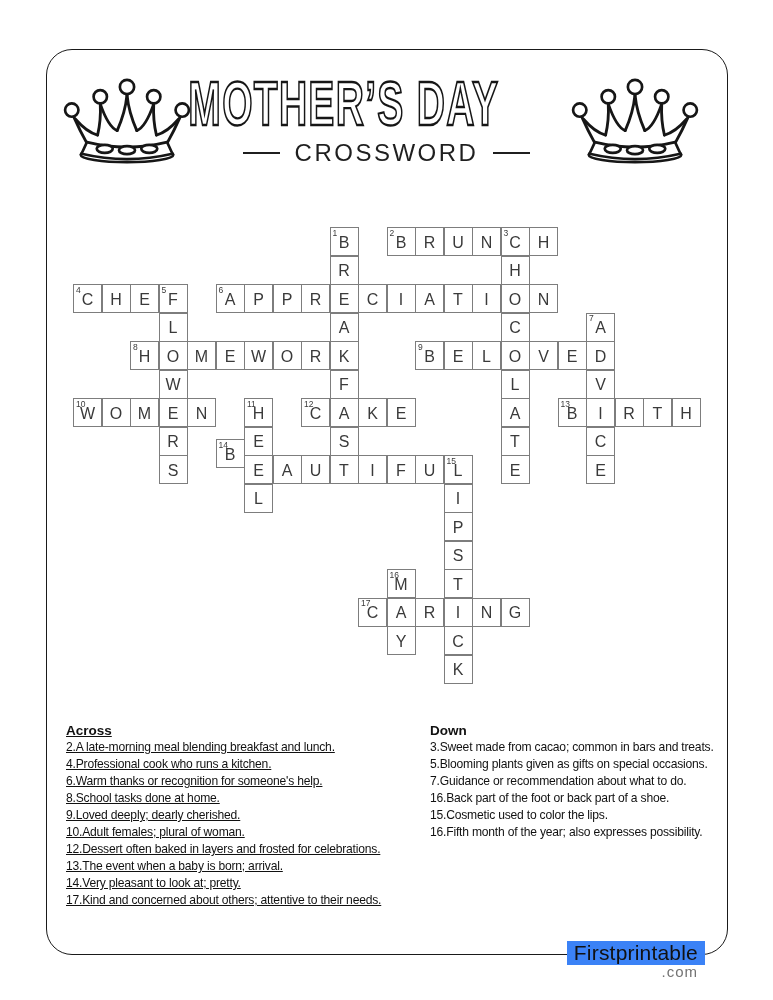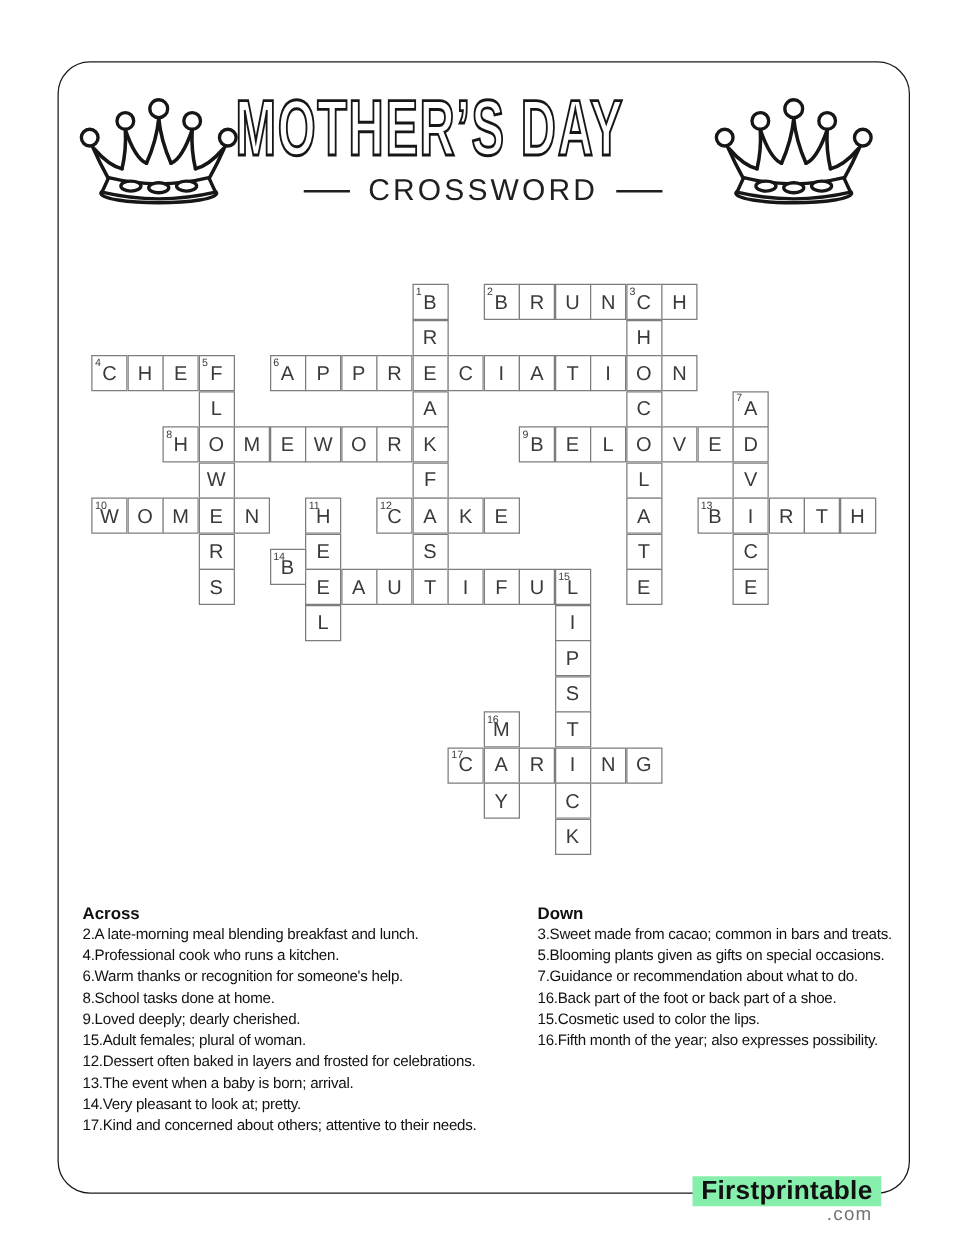--- a/index.html
+++ b/index.html
@@ -43,31 +43,31 @@
     display:flex; align-items:center; justify-content:center;
     font-size:16px; color:#3a3a3a; padding-top:2px;
   }
   .cell .num {
     position:absolute; top:0.5px; left:2px;
     font-size:8.5px; color:#3a3a3a; line-height:1;
   }
 
   
   .clues-col { position:absolute; top:722px; color:#111111; }
-  .clues-col.across { left:66px;  width:362px; }
+  .clues-col.across { left:66px;  width:362px;text-decoration:underline; }
   .clues-col.down   { left:430px; width:290px; }
   .clues-col h3 { font-size:13.5px; font-weight:bold; line-height:17px; color:#111111; }
   .clue { font-size:12.1px; letter-spacing:-0.2px; line-height:17px; }
   .clues-col.across .clue { white-space:nowrap; }
 
   
   .brand {
     position:absolute; right:68px; top:941px; z-index:2;
-    background:#86efac; padding:0 7px;
-    font-size:21px; font-weight:bold; color:#111111; letter-spacing:0.2px;
+    background:#3b82f6; padding:0 7px;
+    font-size:21px; font-weight:normal; color:#111111; letter-spacing:0.2px;
   }
   .brand-domain {
     position:absolute; right:75px; top:963px; z-index:2;
     font-size:15px; color:#737373; letter-spacing:1px;
   }
 </style>
 </head>
 <body>
 
 <div class="page">
@@ -446,21 +446,21 @@
     </div>
 
   <div class="clues-col across">
     <h3>Across</h3>
     <div>
         <div class="clue">2.A late-morning meal blending breakfast and lunch.</div>
         <div class="clue">4.Professional cook who runs a kitchen.</div>
         <div class="clue">6.Warm thanks or recognition for someone's help.</div>
         <div class="clue">8.School tasks done at home.</div>
         <div class="clue">9.Loved deeply; dearly cherished.</div>
-        <div class="clue">15.Adult females; plural of woman.</div>
+        <div class="clue">10.Adult females; plural of woman.</div>
         <div class="clue">12.Dessert often baked in layers and frosted for celebrations.</div>
         <div class="clue">13.The event when a baby is born; arrival.</div>
         <div class="clue">14.Very pleasant to look at; pretty.</div>
         <div class="clue">17.Kind and concerned about others; attentive to their needs.</div>
       </div>
   </div>
   <div class="clues-col down">
     <h3>Down</h3>
     <div>
         <div class="clue">3.Sweet made from cacao; common in bars and treats.</div>

